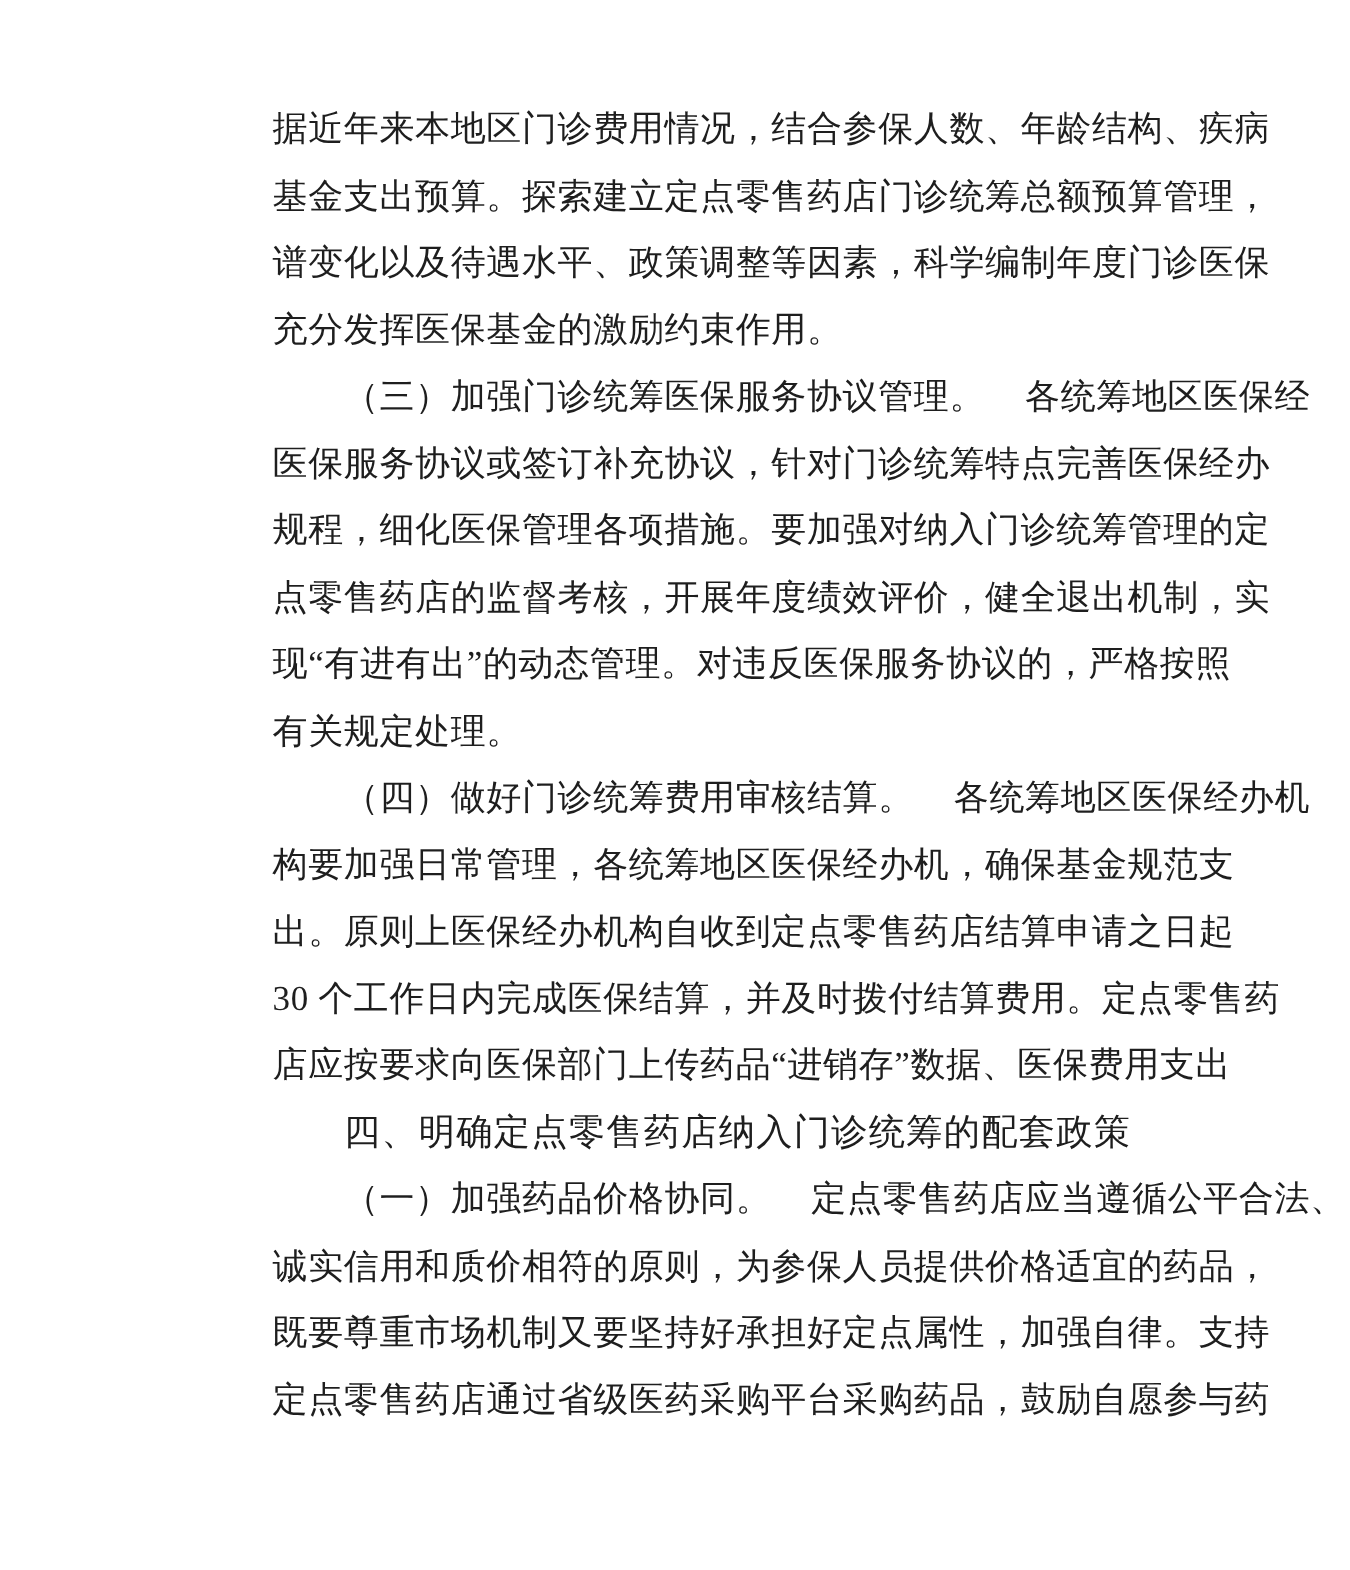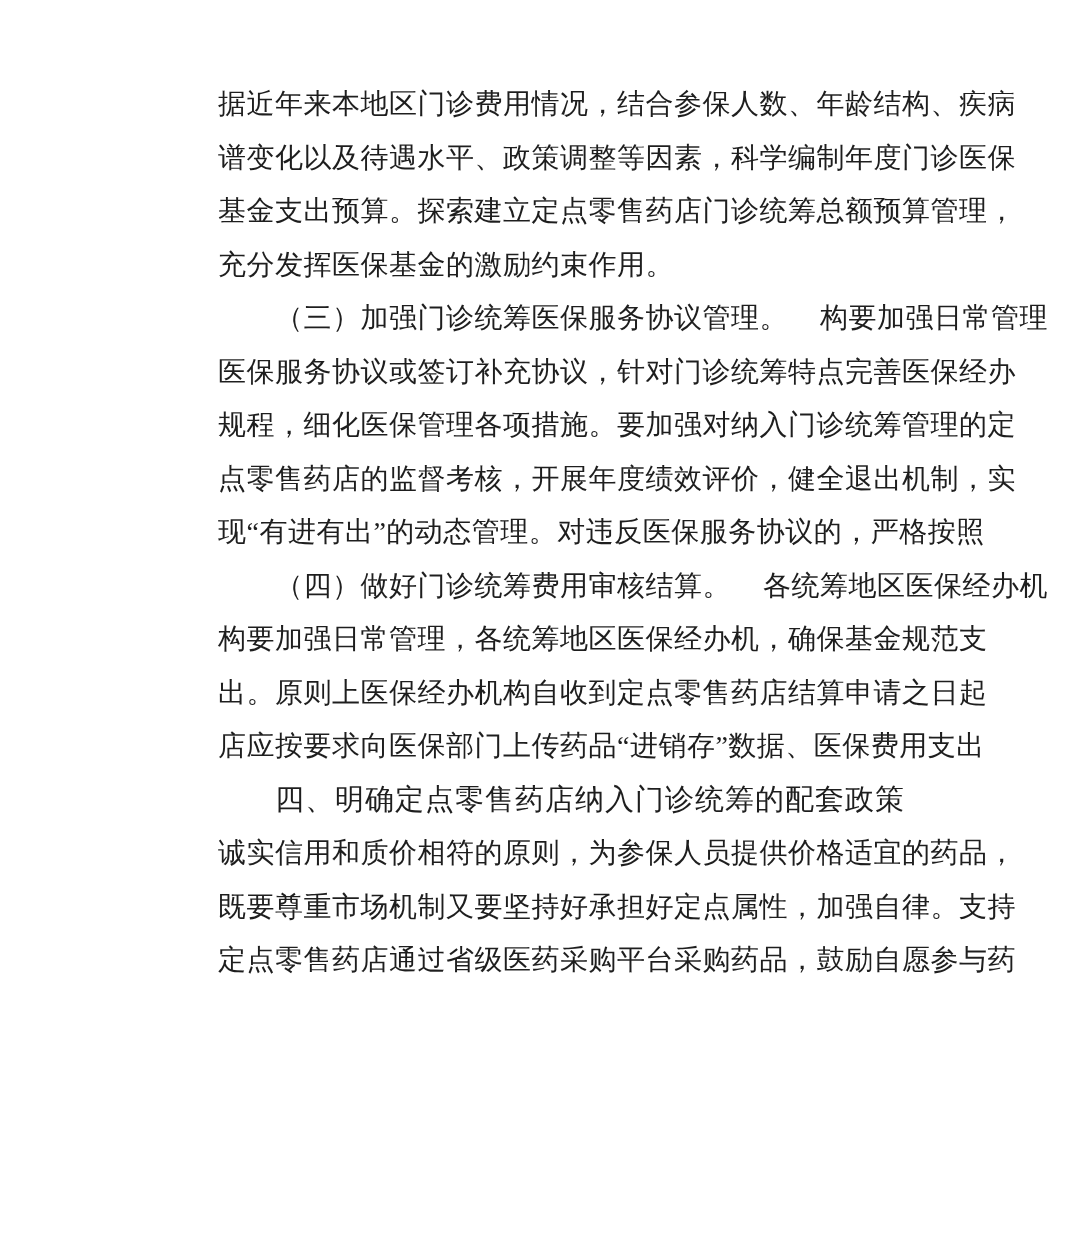--- a/index.html
+++ b/index.html
@@ -71,31 +71,34 @@
     color: #2a2a2a;
     font-family: "Liberation Serif", "DejaVu Serif", serif;
   }
 </style>
 </head>
 <body>
 
 <div class="page">
   <div class="text-column">
       <div class="line"><span class="run">据近年来本地区门诊费用情况，结合参保人数、年龄结构、疾病</span></div>
+      <div class="line"><span class="run">基金支出预算。探索建立定点零售药店门诊统筹总额预算管理，</span></div>
       <div class="line"><span class="run">谱变化以及待遇水平、政策调整等因素，科学编制年度门诊医保</span></div>
-      <div class="line"><span class="run">基金支出预算。探索建立定点零售药店门诊统筹总额预算管理，</span></div>
       <div class="line partial"><span class="run">充分发挥医保基金的激励约束作用。</span></div>
-      <div class="line indent"><span class="run bold">（三）加强门诊统筹医保服务协议管理。</span><span class="run">构要加强日常管理</span></div>
+      <div class="line indent"><span class="run bold">（三）加强门诊统筹医保服务协议管理。</span><span class="run">各统筹地区医保经</span></div>
       <div class="line"><span class="run">医保服务协议或签订补充协议，针对门诊统筹特点完善医保经办</span></div>
       <div class="line"><span class="run">规程，细化医保管理各项措施。要加强对纳入门诊统筹管理的定</span></div>
       <div class="line"><span class="run">点零售药店的监督考核，开展年度绩效评价，健全退出机制，实</span></div>
       <div class="line"><span class="run">现“有进有出”的动态管理。对违反医保服务协议的，严格按照</span></div>
+      <div class="line partial"><span class="run">有关规定处理。</span></div>
       <div class="line indent"><span class="run bold">（四）做好门诊统筹费用审核结算。</span><span class="run">各统筹地区医保经办机</span></div>
       <div class="line"><span class="run">构要加强日常管理，各统筹地区医保经办机，确保基金规范支</span></div>
       <div class="line"><span class="run">出。原则上医保经办机构自收到定点零售药店结算申请之日起</span></div>
+      <div class="line"><span class="run">30 个工作日内完成医保结算，并及时拨付结算费用。定点零售药</span></div>
       <div class="line"><span class="run">店应按要求向医保部门上传药品“进销存”数据、医保费用支出</span></div>
       <div class="line partial indent hei"><span class="run bold">四、明确定点零售药店纳入门诊统筹的配套政策</span></div>
+      <div class="line indent"><span class="run bold">（一）加强药品价格协同。</span><span class="run">定点零售药店应当遵循公平合法、</span></div>
       <div class="line"><span class="run">诚实信用和质价相符的原则，为参保人员提供价格适宜的药品，</span></div>
       <div class="line"><span class="run">既要尊重市场机制又要坚持好承担好定点属性，加强自律。支持</span></div>
       <div class="line"><span class="run">定点零售药店通过省级医药采购平台采购药品，鼓励自愿参与药</span></div>
     </div>
   <div class="page-number">— 3 —</div>
 </div>
 
 </body></html>

